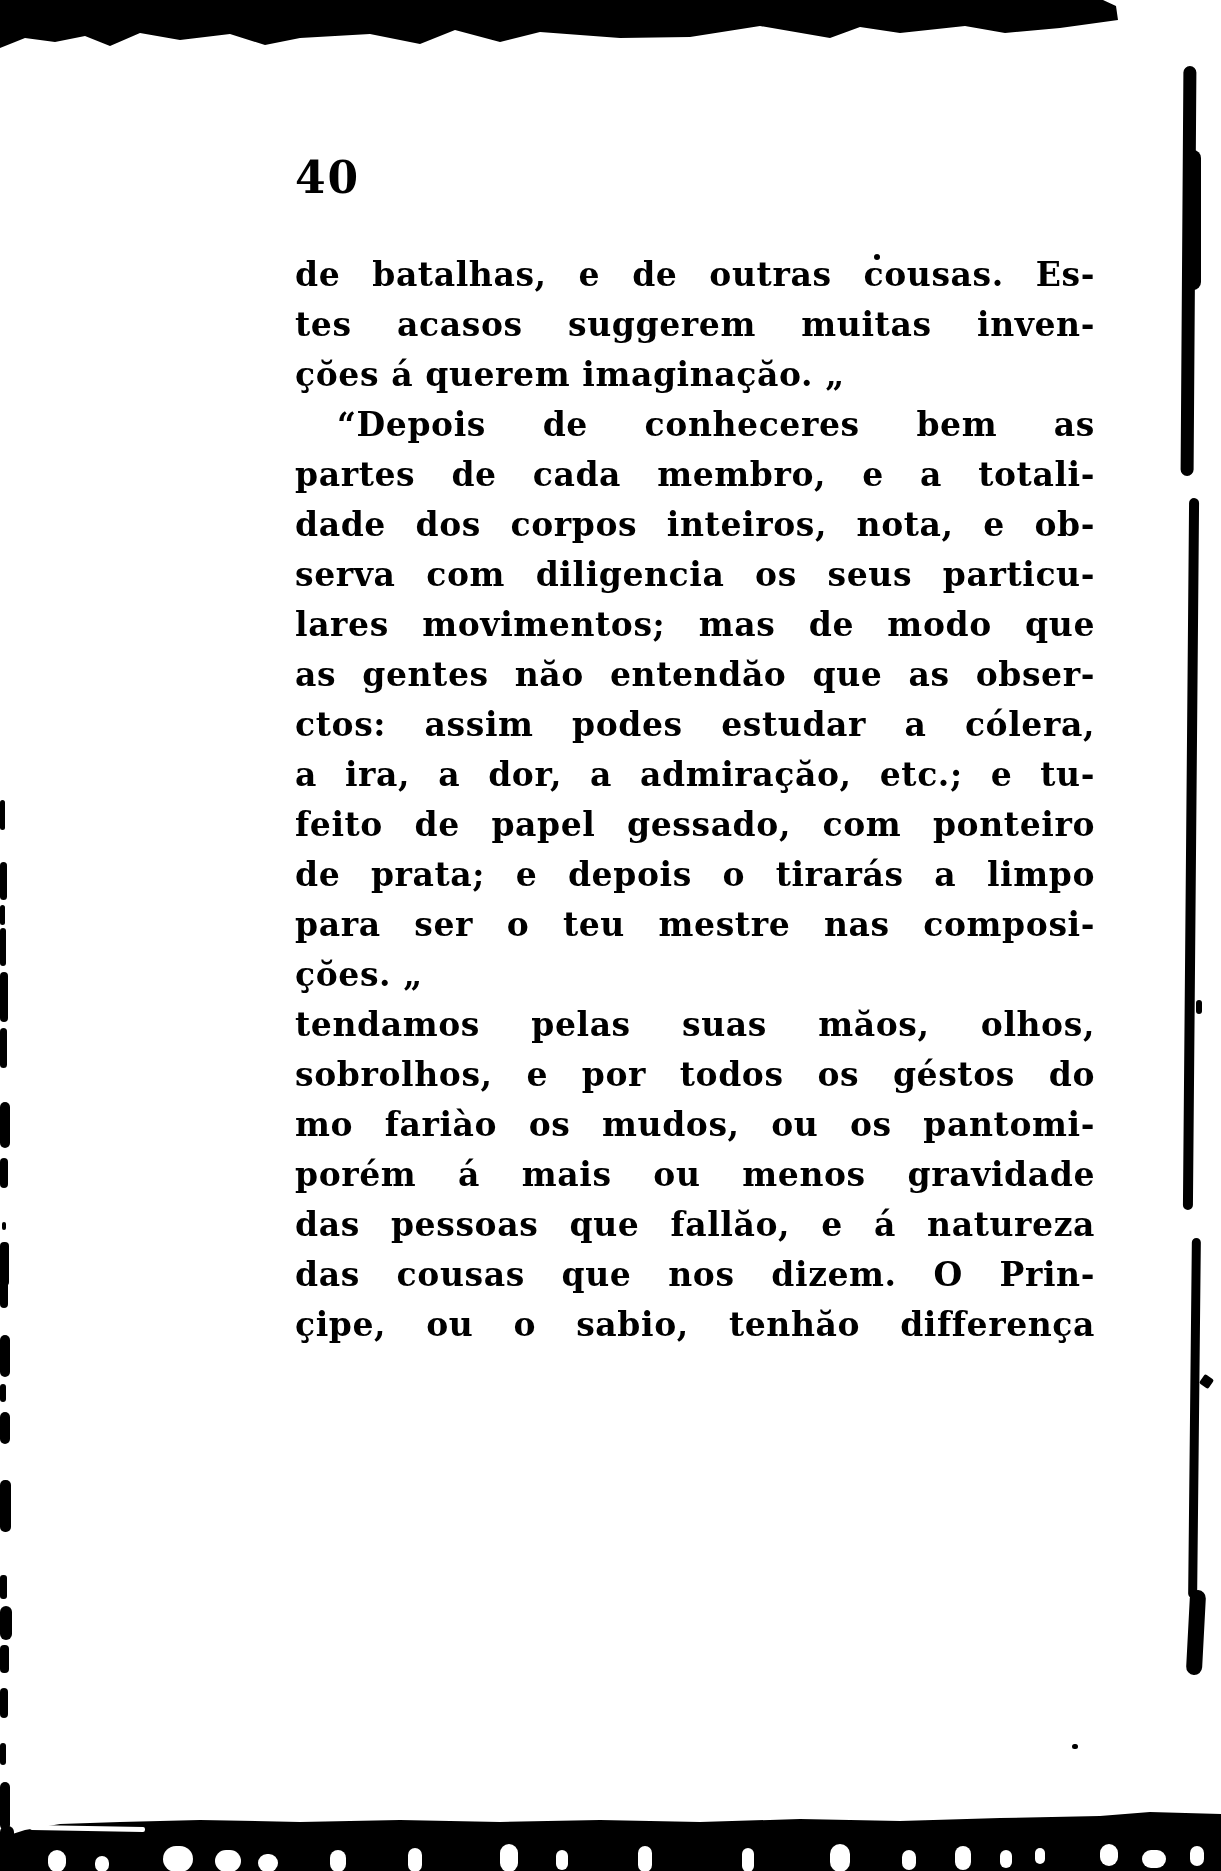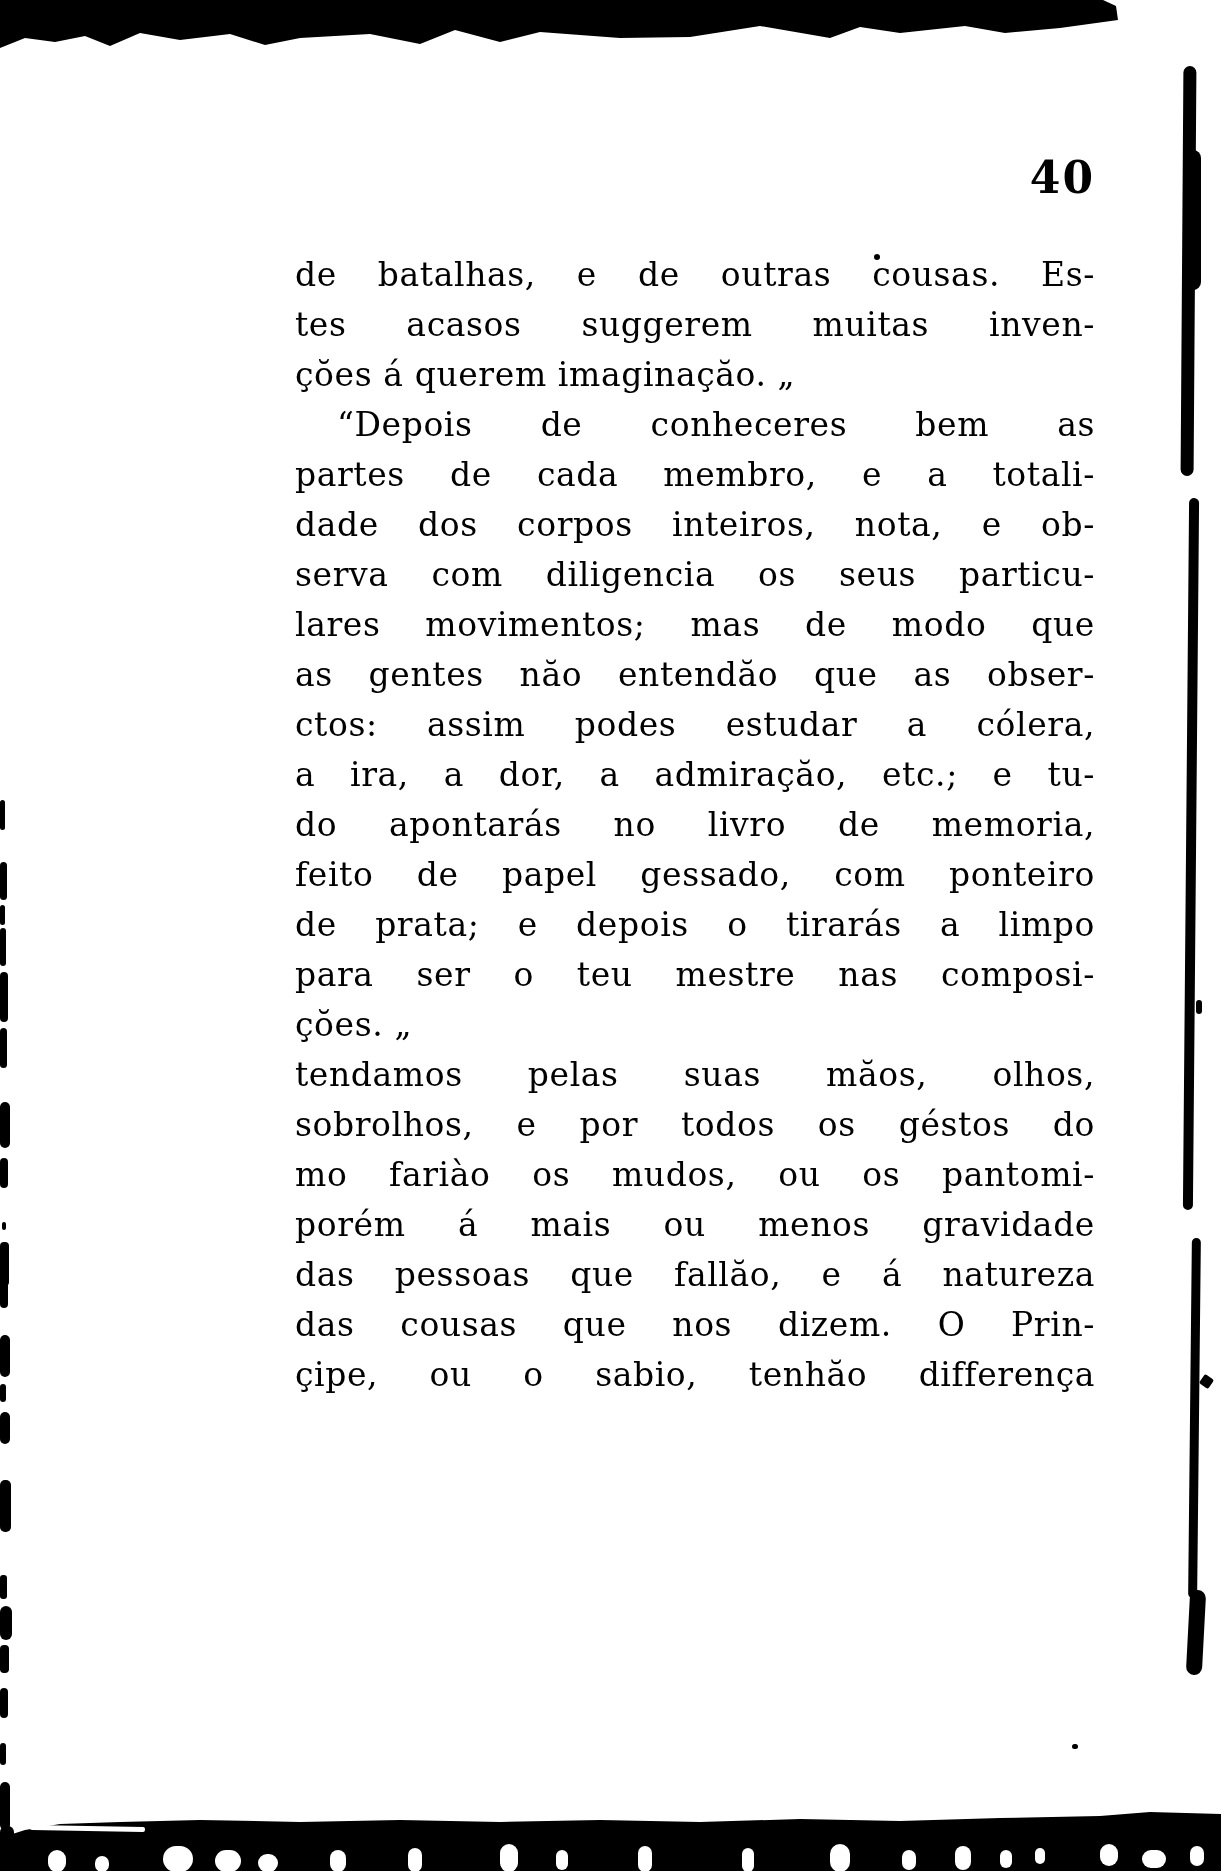--- a/index.html
+++ b/index.html
@@ -23,29 +23,29 @@
     position:absolute;left:0;top:1810px;width:1221px;height:61px;background:#000;
     clip-path:polygon(0 28px,25px 20px,60px 14px,120px 12px,200px 10px,300px 12px,
       400px 10px,500px 12px,600px 10px,700px 12px,800px 9px,900px 11px,1000px 8px,
       1100px 6px,1150px 2px,1221px 4px,1221px 61px,0 61px);
   }
   .mark{position:absolute;background:#000;}
   .wnotch{position:absolute;background:#fff;border-radius:50%;}
   
   .pagenum{
     position:absolute;left:295px;top:152px;width:800px;
-    text-align:right;font-size:44px;font-weight:700;letter-spacing:2px;
+    text-align:left;font-size:44px;font-weight:700;letter-spacing:2px;
   }
   
   .text-block{
     position:absolute;left:295px;top:250px;width:800px;
   }
   .line{
     height:50px;line-height:50px;
-    font-size:33px;font-weight:400;letter-spacing:0.6px;
+    font-size:33px;font-weight:700;letter-spacing:0.6px;
     text-align:justify;text-align-last:justify;
     white-space:nowrap;
   }
   .line.short{text-align:left;text-align-last:left;white-space:normal;}
   .line.indent{text-indent:42px;}
 </style>
 </head>
 <body>
 
 <div class="page">
@@ -113,21 +113,20 @@
       <div class="line">tes acasos suggerem muitas inven-</div>
       <div class="line short">çŏes á querem imaginaçăo. „</div>
       <div class="line indent">“Depois de conheceres bem as</div>
       <div class="line">partes de cada membro, e a totali-</div>
       <div class="line">dade dos corpos inteiros, nota, e ob-</div>
       <div class="line">serva com diligencia os seus particu-</div>
       <div class="line">lares movimentos; mas de modo que</div>
       <div class="line">as gentes năo entendăo que as obser-</div>
       <div class="line">ctos: assim podes estudar a cólera,</div>
       <div class="line">a ira, a dor, a admiraçăo, etc.; e tu-</div>
-      <div class="line">do apontarás no livro de memoria,</div>
       <div class="line">feito de papel gessado, com ponteiro</div>
       <div class="line">de prata; e depois o tirarás a limpo</div>
       <div class="line">para ser o teu mestre nas composi-</div>
       <div class="line short">çŏes. „</div>
       <div class="line">tendamos pelas suas măos, olhos,</div>
       <div class="line">sobrolhos, e por todos os géstos do</div>
       <div class="line">mo fariào os mudos, ou os pantomi-</div>
       <div class="line">porém á mais ou menos gravidade</div>
       <div class="line">das pessoas que fallăo, e á natureza</div>
       <div class="line">das cousas que nos dizem. O Prin-</div>

